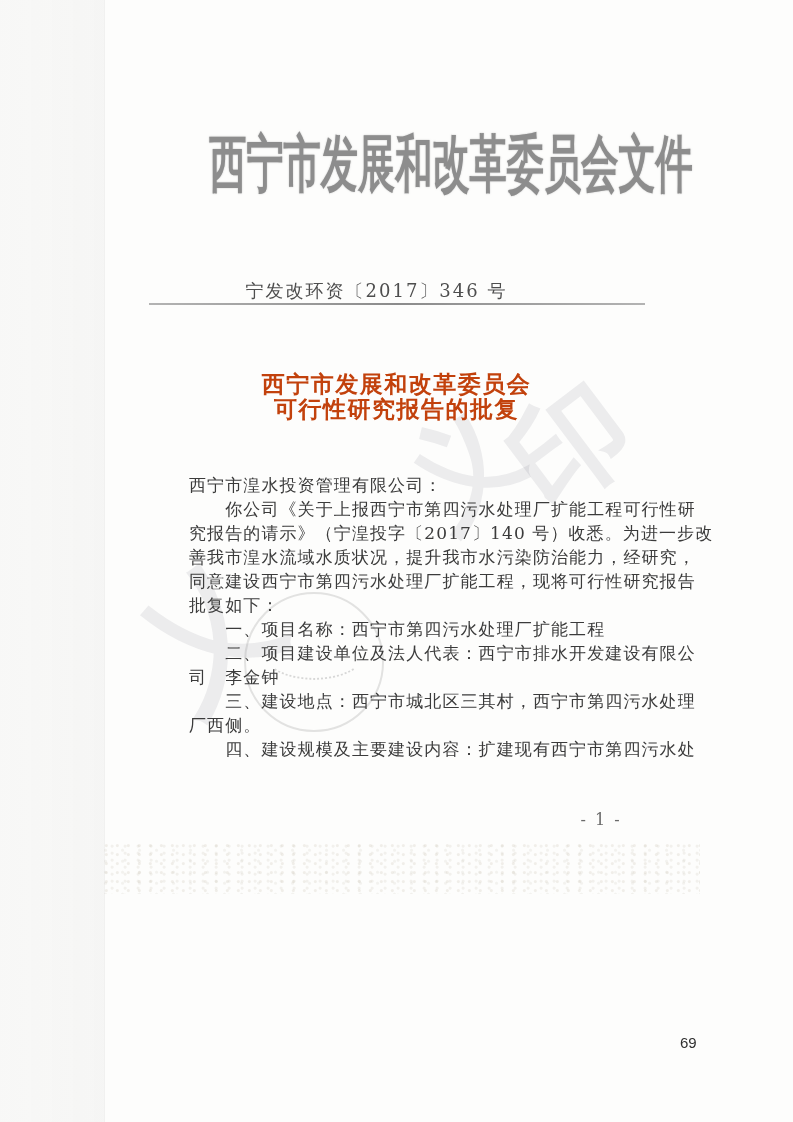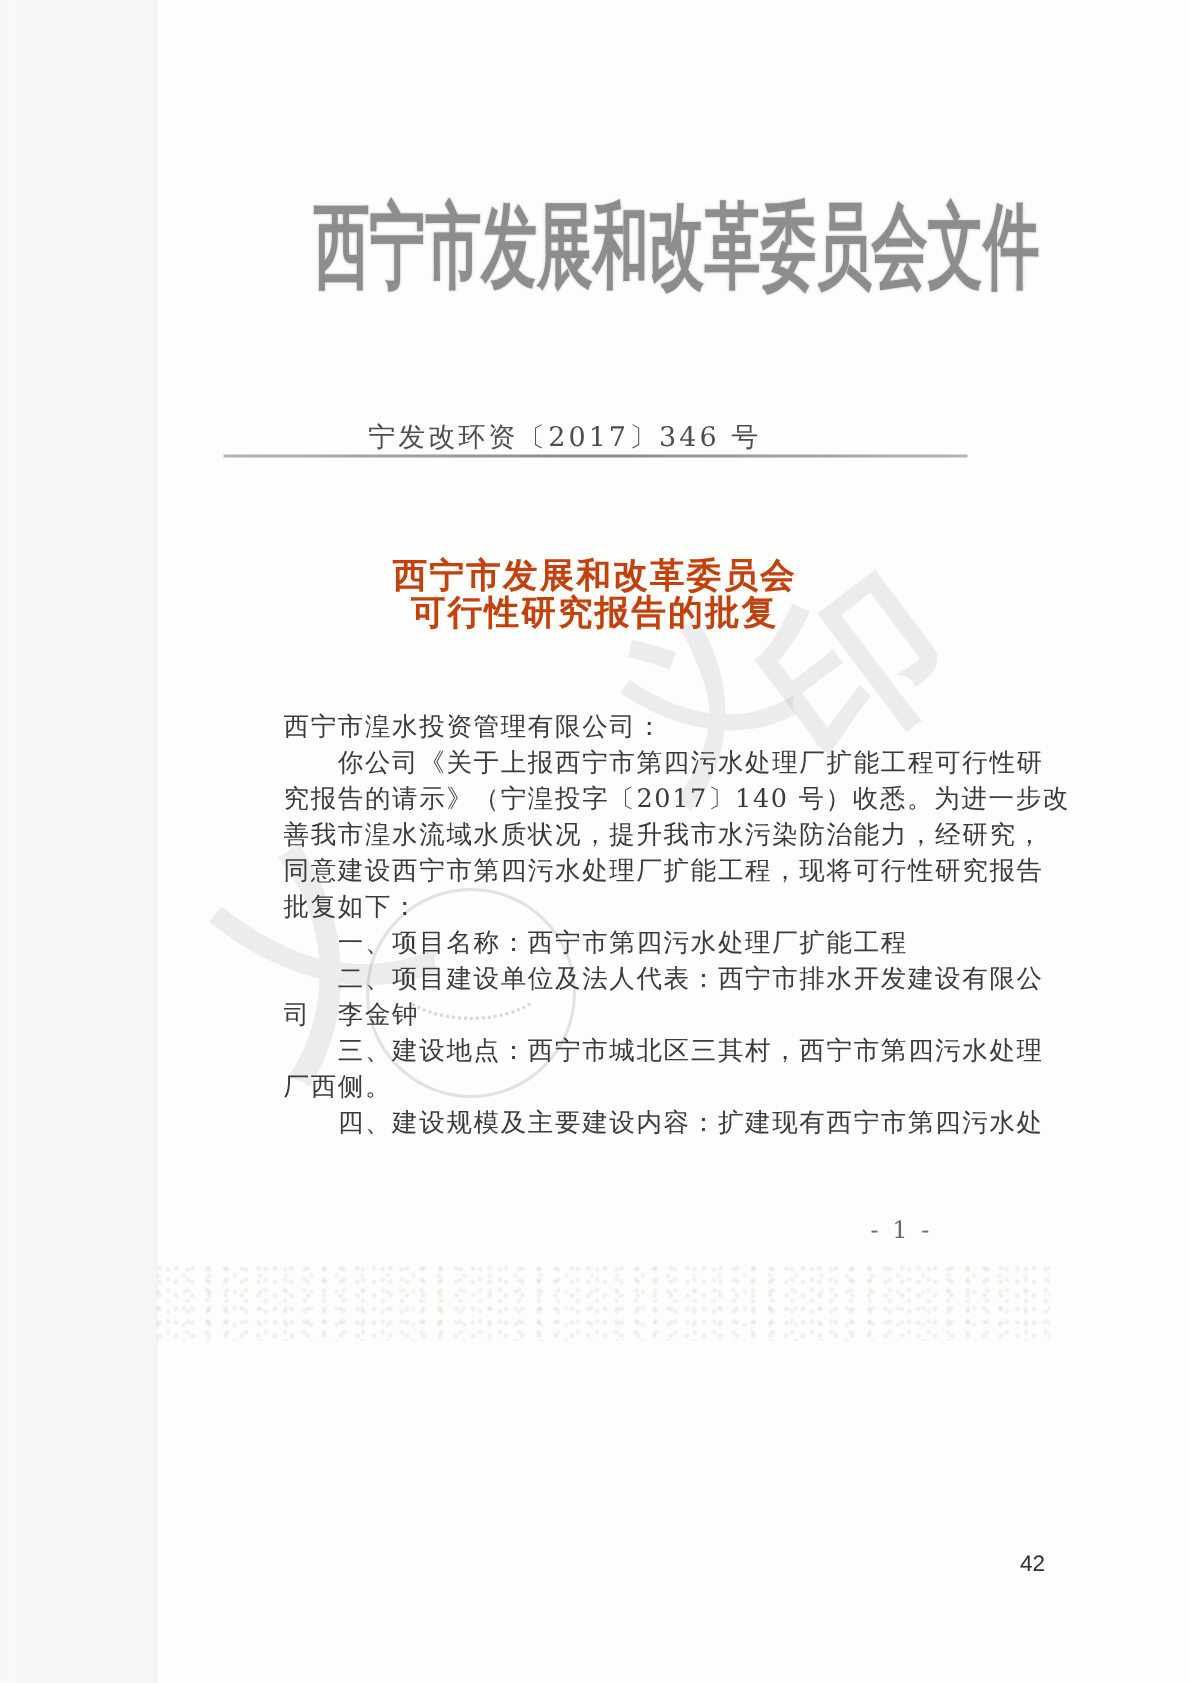--- a/index.html
+++ b/index.html
@@ -140,15 +140,15 @@
     <div class="body-line">司　李金钟</div>
     <div class="body-line">　　三、建设地点：西宁市城北区三其村，西宁市第四污水处理</div>
     <div class="body-line">厂西侧。</div>
     <div class="body-line">　　四、建设规模及主要建设内容：扩建现有西宁市第四污水处</div>
   </div>
 
   <div class="noise-band"></div>
 
   <div class="page-number">- 1 -</div>
 
-  <div class="corner-number">42</div>
+  <div class="corner-number">69</div>
 
 </div>
 
 </body></html>

